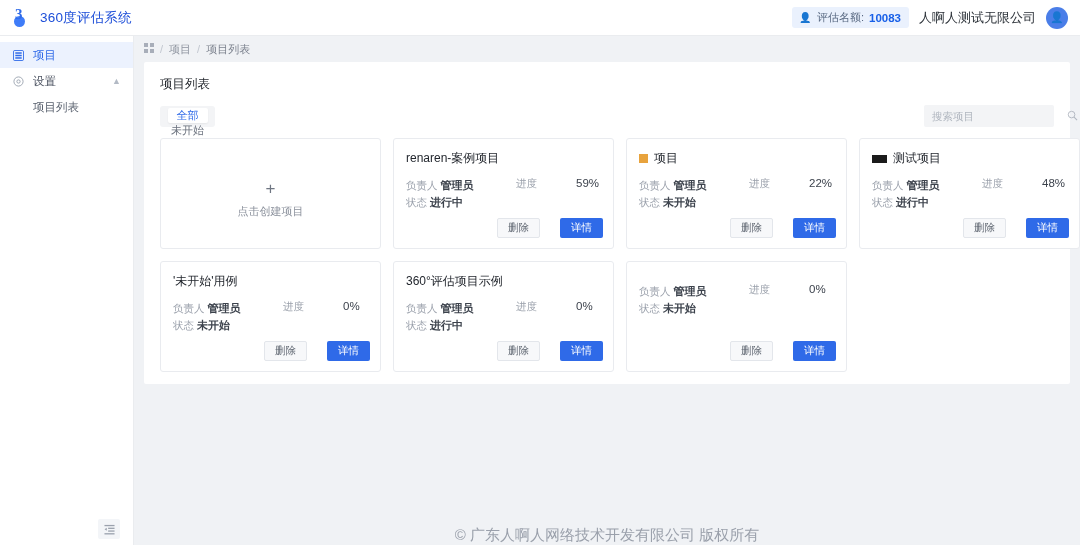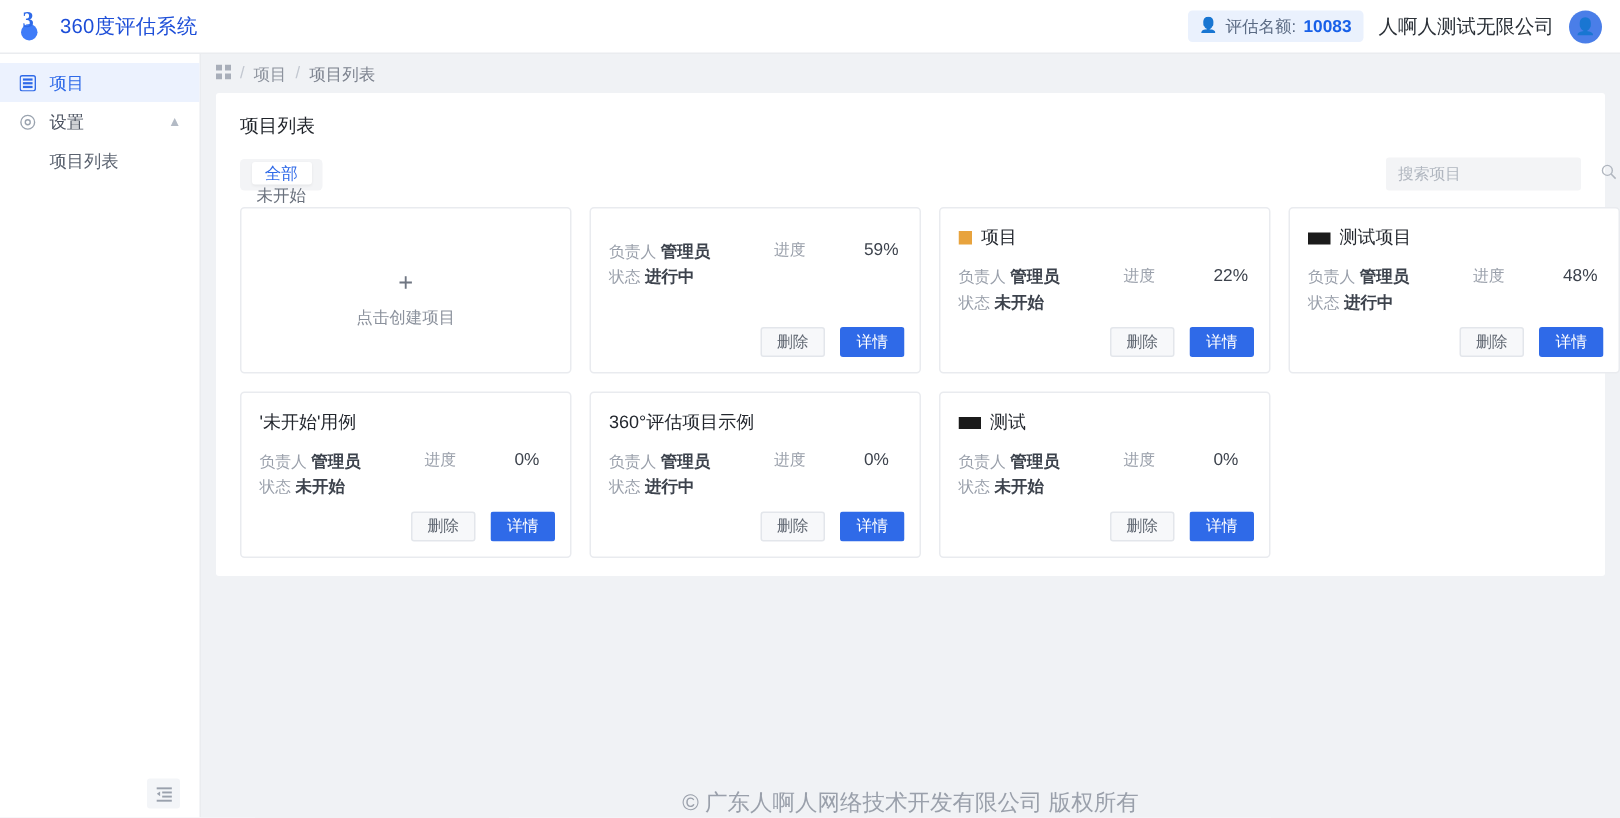--- a/index.html
+++ b/index.html
@@ -168,21 +168,21 @@
   .card-meta {
     display: flex; margin-top: 10px;
   }
   .meta-left { width: 110px; }
   .meta-row { font-size: 10.5px; color: #9aa0ab; line-height: 17px; }
   .meta-row b { color: #3c424c; font-weight: 700; font-size: 11px; margin-left: 3px; }
   .meta-right { font-size: 10.5px; color: #9aa0ab; padding-top: 0; }
   .meta-right b { color: #3c424c; font-weight: 400; font-size: 11.5px; margin-left: 3px; padding-left: 36px; }
 
   .card-actions {
-    position: absolute; right: 10px; bottom: 10px; display: flex; gap: 10px;
+    position: absolute; right: 10px; bottom: 10px; display: flex; gap: 20px;
   }
   .btn {
     font-size: 10.5px; height: 20px; padding: 0 10px; border-radius: 2px;
     display: flex; align-items: center; justify-content: center; cursor: pointer;
     border: 1px solid transparent;
     font-family: "Liberation Sans", "DejaVu Sans", sans-serif;
   }
   .btn-default { background: #f7f8fa; border-color: #e3e6eb; color: #5f6671; }
   .btn-primary { background: #2f6ae8; color: #ffffff; }
 
@@ -293,20 +293,23 @@
       </div>
 
       <div class="grid">
 
         <div class="card create">
           <span class="plus-icon">+</span>
           <span class="create-label">点击创建项目</span>
         </div>
 
         <div class="card">
+          <div class="card-title">
+            <span>renaren-案例项目</span>
+          </div>
           <div class="card-meta">
             <div class="meta-left">
               <div class="meta-row">
                 <span>负责人</span><b>管理员</b>
               </div>
               <div class="meta-row">
                 <span>状态</span><b>进行中</b>
               </div>
             </div>
             <div class="meta-right">
@@ -407,24 +410,20 @@
               <span>进度</span><b>0%</b>
             </div>
           </div>
           <div class="card-actions">
             <div class="btn btn-default">删除</div>
             <div class="btn btn-primary">详情</div>
           </div>
         </div>
 
         <div class="card">
-          <div class="card-title">
-            <span class="glyph-box dark"></span>
-            <span>测试</span>
-          </div>
           <div class="card-meta">
             <div class="meta-left">
               <div class="meta-row">
                 <span>负责人</span><b>管理员</b>
               </div>
               <div class="meta-row">
                 <span>状态</span><b>未开始</b>
               </div>
             </div>
             <div class="meta-right">

